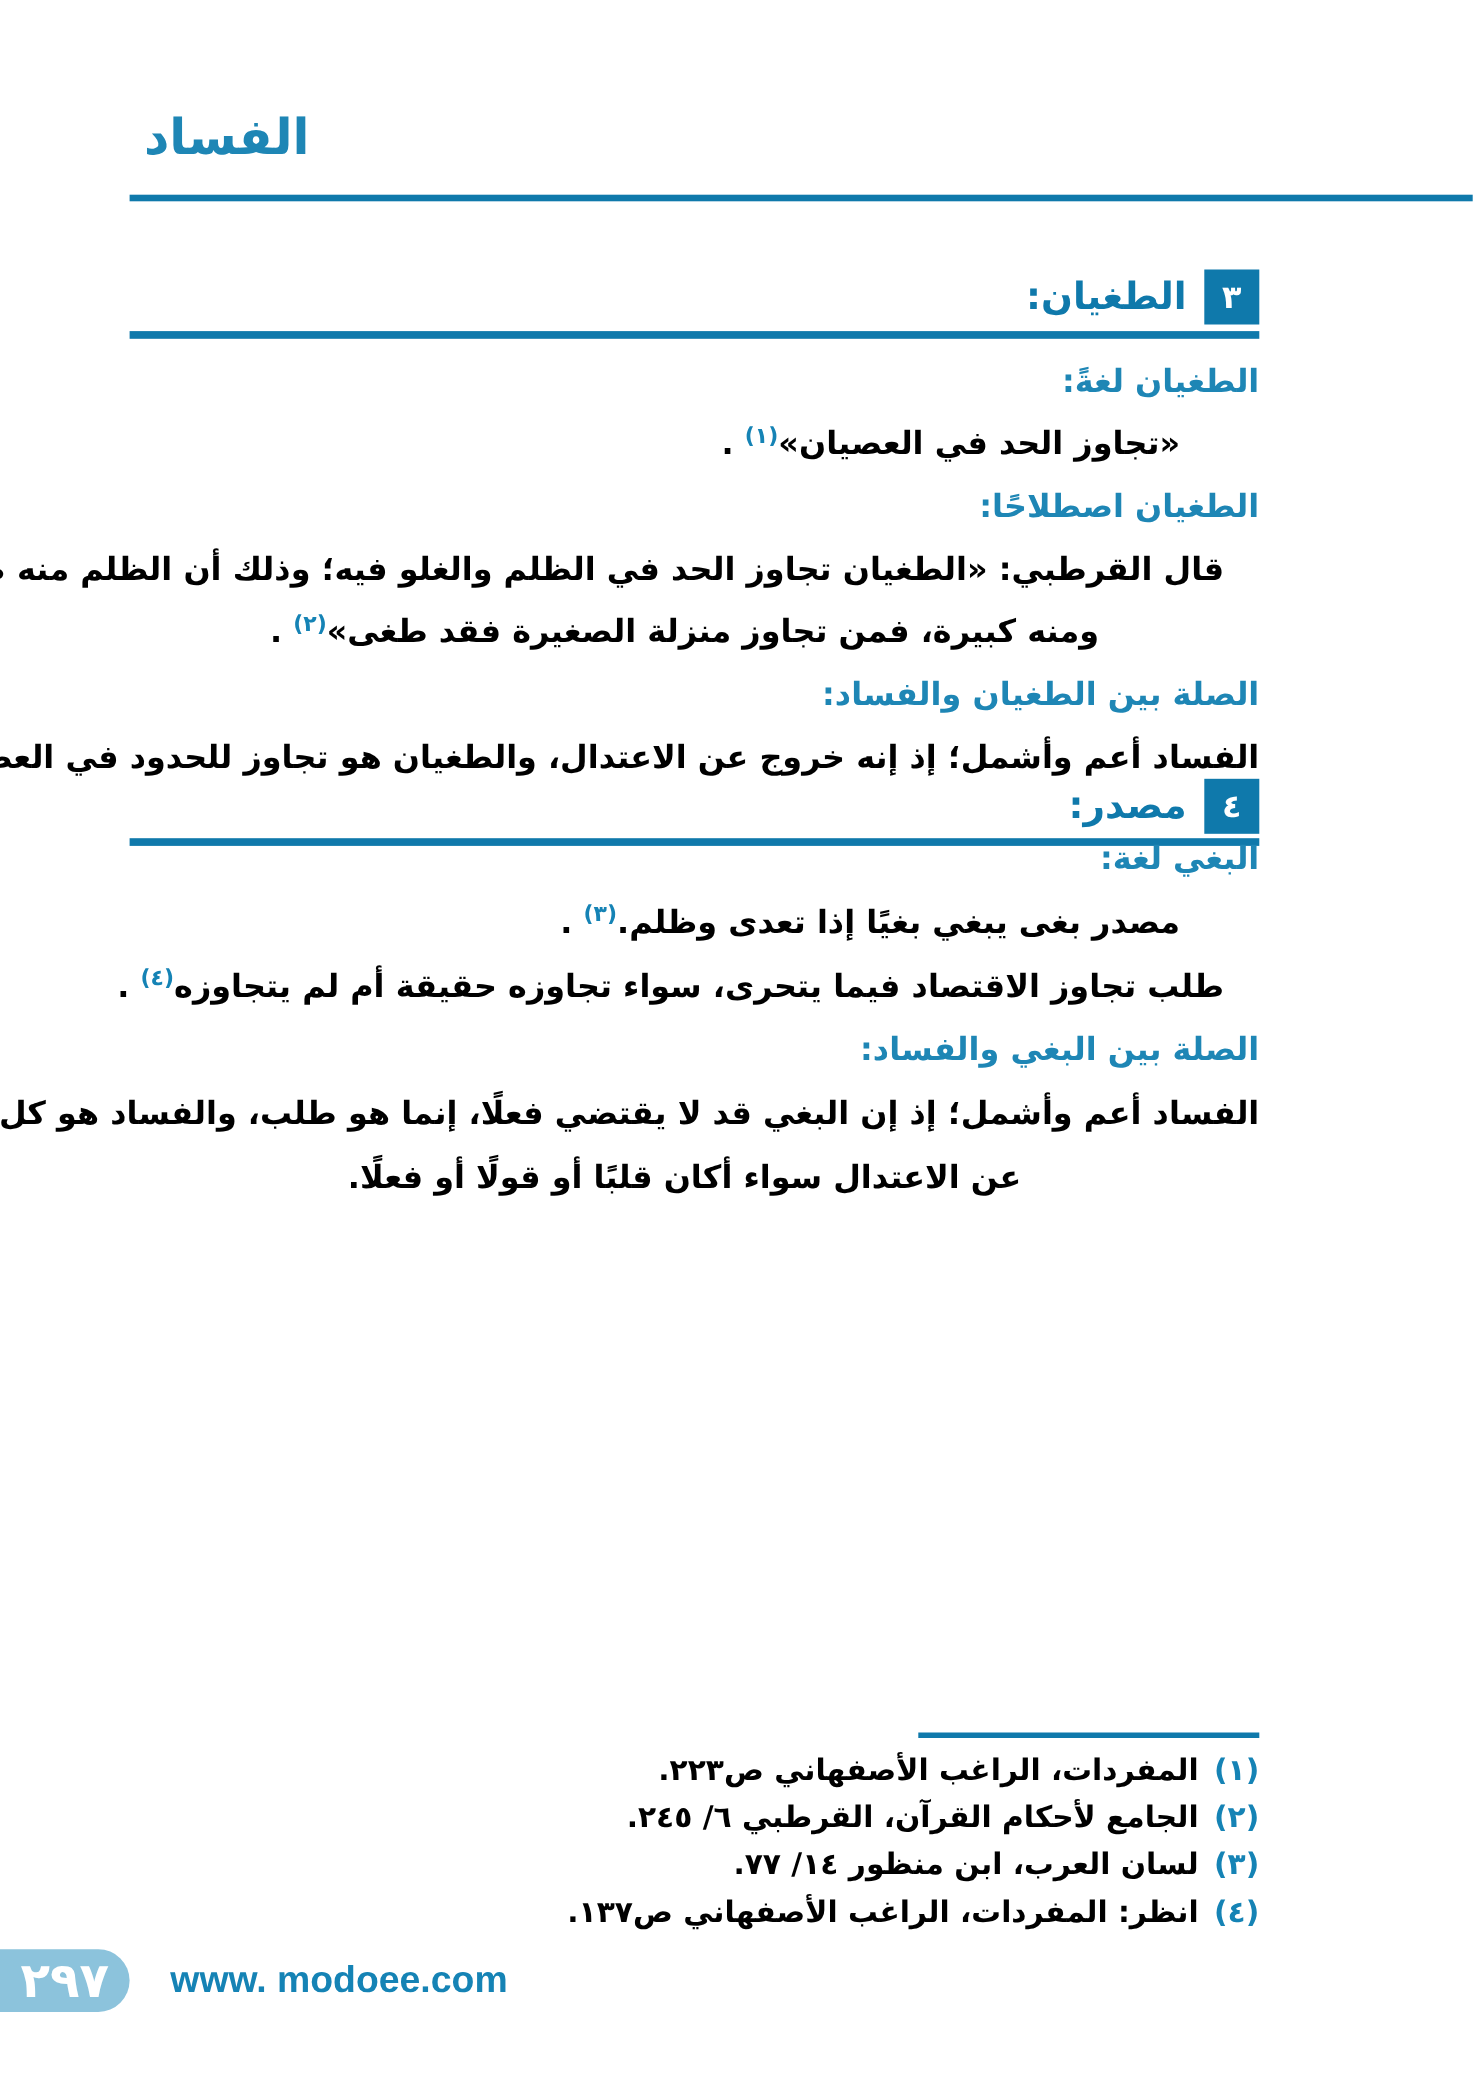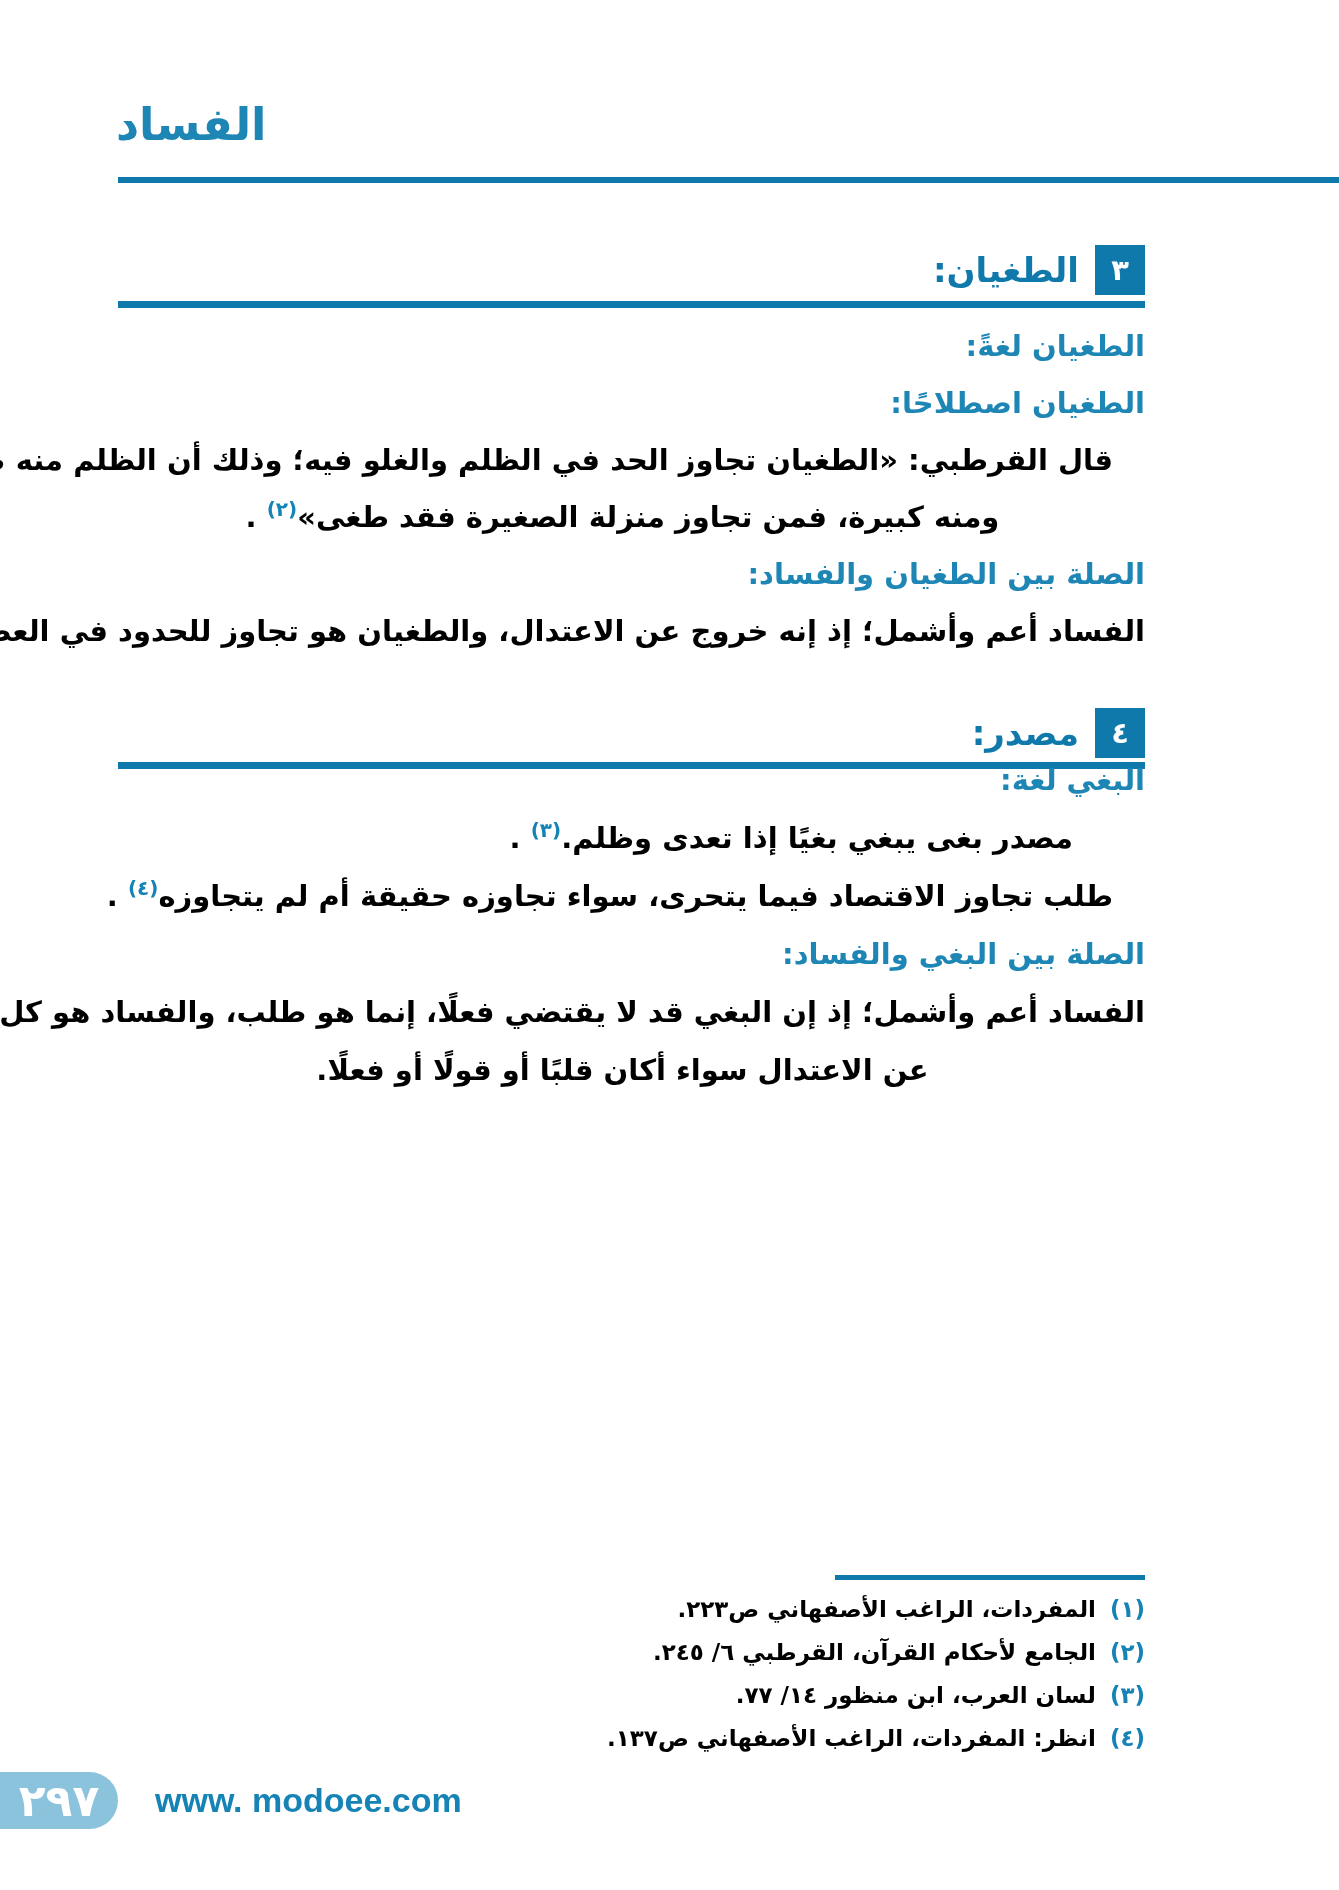--- a/index.html
+++ b/index.html
@@ -13,21 +13,21 @@
     height: 1890px;
     background: #ffffff;
     direction: rtl;
     font-family: "DejaVu Sans", sans-serif;
     overflow: hidden;
   }
 
   
   .doc-title {
     position: absolute;
-    left: 116px;
+    left: 131px;
     top: 98px;
     font-size: 45px;
     font-weight: bold;
     color: var(--heading_blue);
     direction: rtl;
   }
   .header-rule {
     position: absolute;
     left: 118px;
     right: 0;
@@ -112,21 +112,21 @@
     width: 310px;
     height: 5px;
     background: var(--accent_blue);
   }
   .footnotes {
     position: absolute;
     top: 1588px;
     right: 194px;
     width: 1045px;
     direction: rtl;
-    font-size: 23px;
+    font-size: 27px;
     font-weight: bold;
     line-height: 43px;
     color: var(--body_black);
   }
   .fn-num {
     color: var(--link_blue);
     margin-left: 14px;
   }
 
   
@@ -165,20 +165,21 @@
   <div class="header-rule"></div>
 
   <div class="section-head s3">
     <div class="num-badge">٣</div>
     <div class="section-title">الطغيان:</div>
   </div>
   <div class="section-rule s3"></div>
 
   <div class="content c3">
     <div class="line sub">الطغيان لغةً:</div>
+    <div class="line indent70"><span>«تجاوز الحد في العصيان»</span><span class="fn-ref">(١)</span><span> .</span></div>
     <div class="line sub">الطغيان اصطلاحًا:</div>
     <div class="line indent30">قال القرطبي: «الطغيان تجاوز الحد في الظلم والغلو فيه؛ وذلك أن الظلم منه صغيرة</div>
     <div class="line centered"><span>ومنه كبيرة، فمن تجاوز منزلة الصغيرة فقد طغى»</span><span class="fn-ref">(٢)</span><span> .</span></div>
     <div class="line sub">الصلة بين الطغيان والفساد:</div>
     <div class="line">الفساد أعم وأشمل؛ إذ إنه خروج عن الاعتدال، والطغيان هو تجاوز للحدود في العصيان.</div>
   </div>
 
   <div class="section-head s4">
     <div class="num-badge">٤</div>
     <div class="section-title">مصدر:</div>

